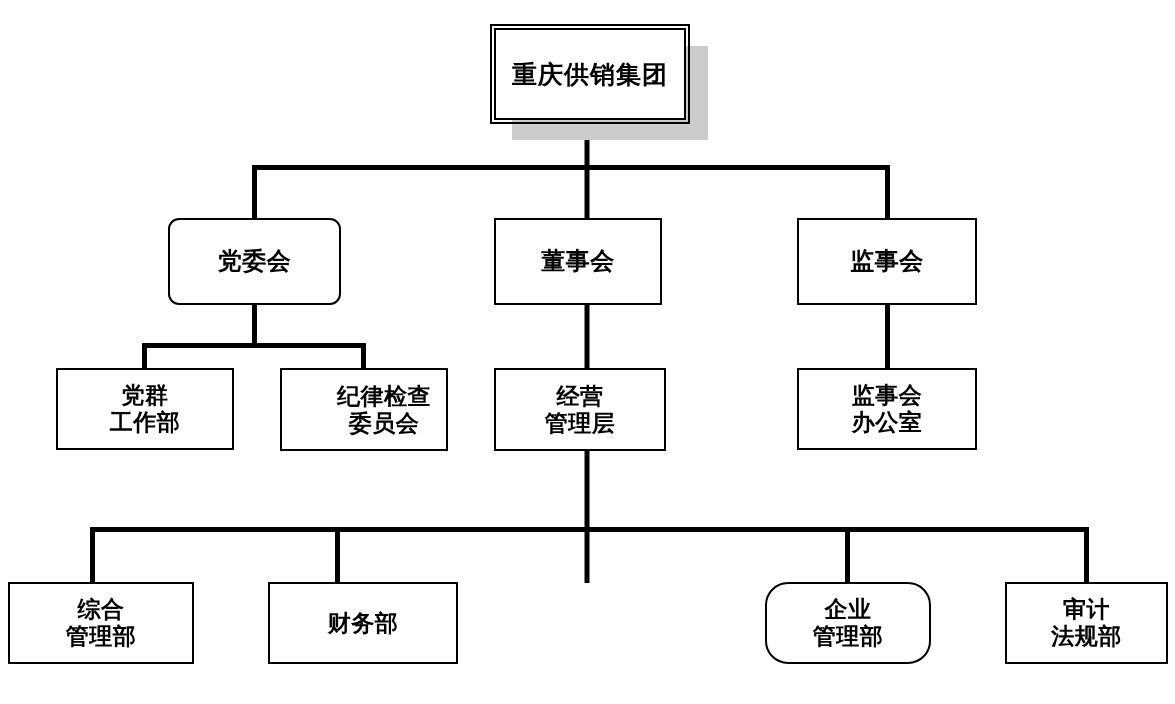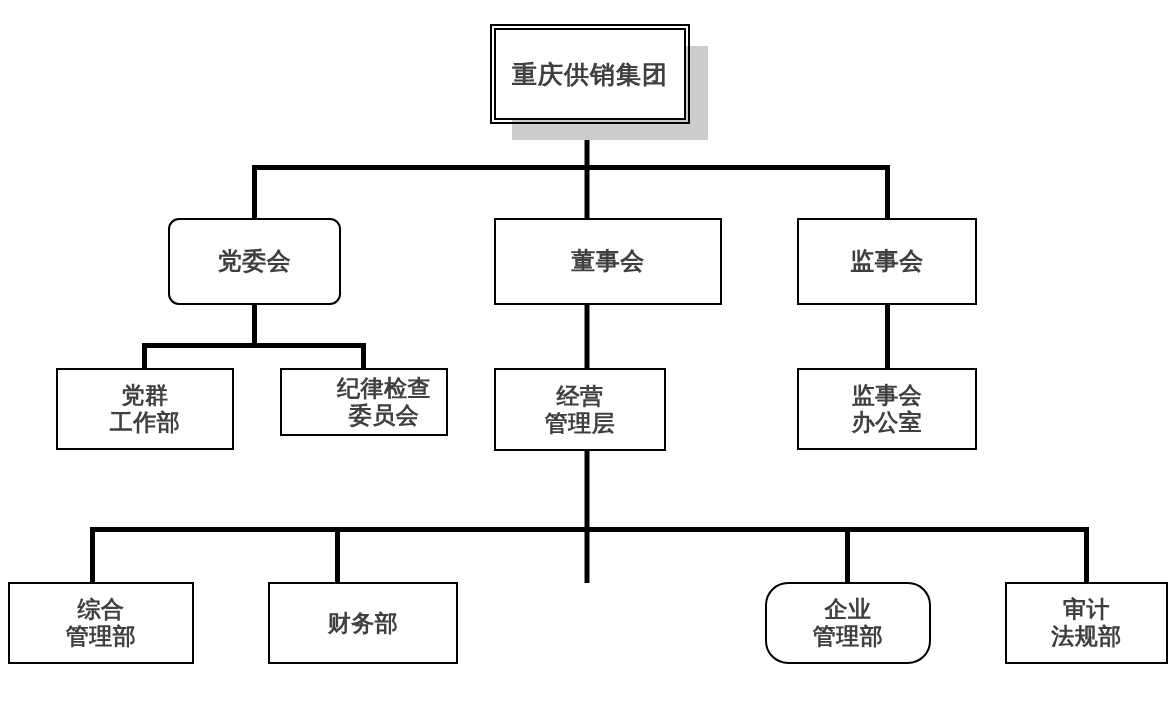--- a/index.html
+++ b/index.html
@@ -35,21 +35,21 @@
     z-index: 3;
   }
   .node-root {
     border: 2px solid #000000;
     outline: 2px solid #000000;
     outline-offset: 2px;
     z-index: 4;
   }
   .node-label {
     font-weight: bold;
-    color: #404040;
+    color: #000000;
     text-align: center;
     line-height: 1.16;
     letter-spacing: 0.5px;
     white-space: pre-line;
     user-select: none;
   }
   .size-root   { font-size: 25px; letter-spacing: 1px; }
   .size-lvl2   { font-size: 24px; }
   .size-lvl3   { font-size: 23px; }
   .size-lvl4   { font-size: 23px; }
@@ -99,34 +99,34 @@
   <div class="shadow-box" style="left:512px; top:46px; width:196px; height:94px;"></div>
 
   <div class="node node-root" style="left:494px; top:28px; width:192px; height:92px;">
     <span class="node-label size-root">重庆供销集团</span>
   </div>
 
   <div class="node" style="left:168px; top:218px; width:173px; height:87px;border-radius:11px;">
     <span class="node-label size-lvl2">党委会</span>
   </div>
 
-  <div class="node" style="left:494px; top:218px; width:228px; height:87px;">
+  <div class="node" style="left:494px; top:218px; width:168px; height:87px;">
     <span class="node-label size-lvl2">董事会</span>
   </div>
 
   <div class="node" style="left:797px; top:218px; width:180px; height:87px;">
     <span class="node-label size-lvl2">监事会</span>
   </div>
 
   <div class="node" style="left:56px; top:368px; width:178px; height:82px;">
     <span class="node-label size-lvl3">党群
 工作部</span>
   </div>
 
-  <div class="node" style="left:280px; top:368px; width:168px; height:68px;padding-left:40px;">
+  <div class="node" style="left:280px; top:368px; width:168px; height:83px;padding-left:40px;">
     <span class="node-label size-lvl3">纪律检查
 委员会</span>
   </div>
 
   <div class="node" style="left:494px; top:368px; width:172px; height:83px;">
     <span class="node-label size-lvl3">经营
 管理层</span>
   </div>
 
   <div class="node" style="left:797px; top:368px; width:180px; height:82px;">

